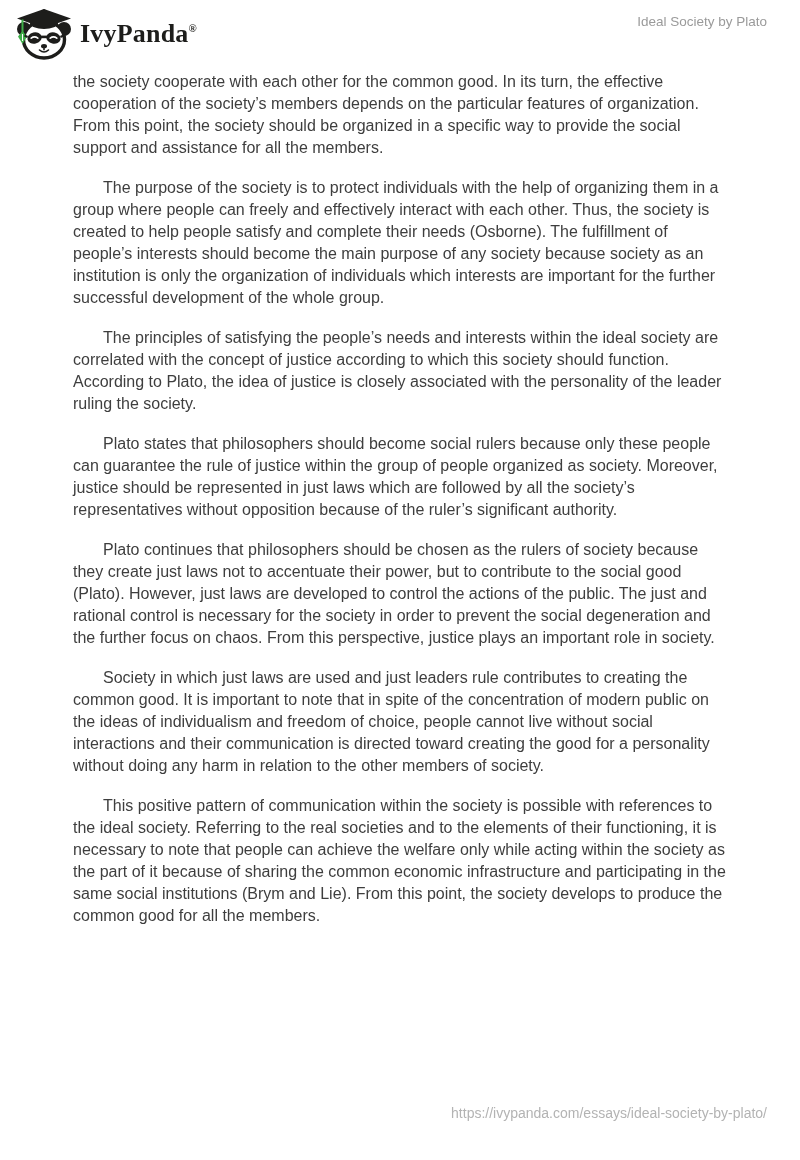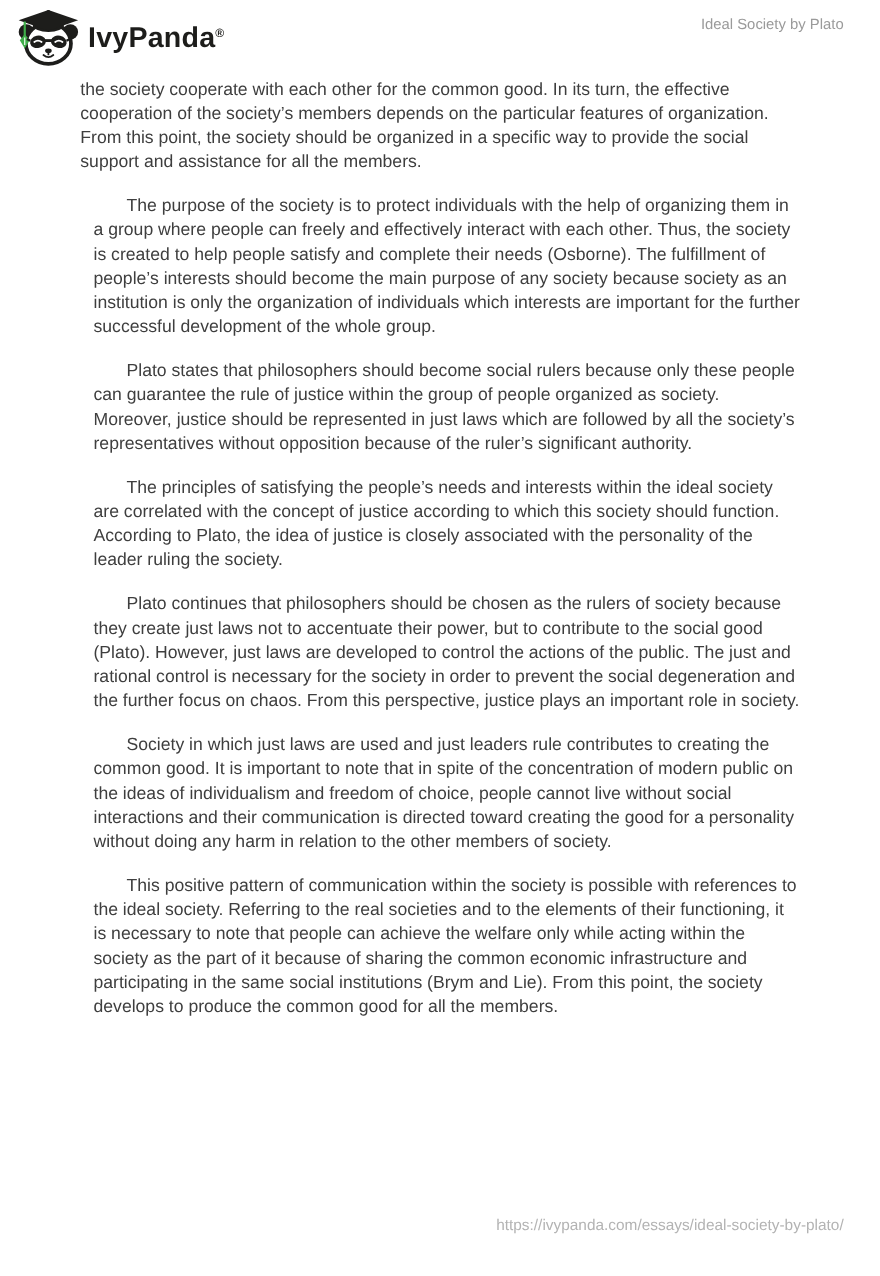--- a/index.html
+++ b/index.html
@@ -26,21 +26,21 @@
     height:66px;
   }
   .brand{
     position:absolute;
     top:8px;left:14px;
     display:flex;
     align-items:center;
   }
   .brand-logo{width:60px;height:52px;display:block;}
   .brand-name{
-    font-family:Liberation Sans, sans-serif;
+    font-family:Liberation Serif, serif;
     font-weight:bold;
     font-size:26px;
     color:var(--logo-ink);
     margin-left:6px;
     letter-spacing:0.2px;
   }
   .brand-name sup{
     font-size:11px;
     vertical-align:super;
     line-height:0;
@@ -55,21 +55,21 @@
   
   .essay{
     position:absolute;
     top:71px;left:73px;
     width:655px;
     font-size:16px;
     line-height:22px;
     color:var(--body-text);
   }
   .para{margin-bottom:18px;}
-  .para.indent{text-indent:30px;margin-left:12px;}
+  .para.indent{text-indent:30px;}
   
   .footer-url{
     position:absolute;
     top:1105px;right:33px;
     font-size:14px;
     color:var(--footer-text);
   }
 </style>
 </head>
 <body>
@@ -111,22 +111,22 @@
       <div class="brand-name"><span>IvyPanda</span><sup>®</sup></div>
     </div>
 
     <div class="doc-title">Ideal Society by Plato</div>
   </div>
 
   <div class="essay">
 
   <p class="para">the society cooperate with each other for the common good. In its turn, the effective cooperation of the society’s members depends on the particular features of organization. From this point, the society should be organized in a specific way to provide the social support and assistance for all the members.</p>
       <p class="para indent">The purpose of the society is to protect individuals with the help of organizing them in a group where people can freely and effectively interact with each other. Thus, the society is created to help people satisfy and complete their needs (Osborne). The fulfillment of people’s interests should become the main purpose of any society because society as an institution is only the organization of individuals which interests are important for the further successful development of the whole group.</p>
+      <p class="para indent">The principles of satisfying the people’s needs and interests within the ideal society are correlated with the concept of justice according to which this society should function. According to Plato, the idea of justice is closely associated with the personality of the leader ruling the society.</p>
       <p class="para indent">Plato states that philosophers should become social rulers because only these people can guarantee the rule of justice within the group of people organized as society. Moreover, justice should be represented in just laws which are followed by all the society’s representatives without opposition because of the ruler’s significant authority.</p>
-      <p class="para indent">The principles of satisfying the people’s needs and interests within the ideal society are correlated with the concept of justice according to which this society should function. According to Plato, the idea of justice is closely associated with the personality of the leader ruling the society.</p>
       <p class="para indent">Plato continues that philosophers should be chosen as the rulers of society because they create just laws not to accentuate their power, but to contribute to the social good (Plato). However, just laws are developed to control the actions of the public. The just and rational control is necessary for the society in order to prevent the social degeneration and the further focus on chaos. From this perspective, justice plays an important role in society.</p>
       <p class="para indent">Society in which just laws are used and just leaders rule contributes to creating the common good. It is important to note that in spite of the concentration of modern public on the ideas of individualism and freedom of choice, people cannot live without social interactions and their communication is directed toward creating the good for a personality without doing any harm in relation to the other members of society.</p>
       <p class="para indent">This positive pattern of communication within the society is possible with references to the ideal society. Referring to the real societies and to the elements of their functioning, it is necessary to note that people can achieve the welfare only while acting within the society as the part of it because of sharing the common economic infrastructure and participating in the same social institutions (Brym and Lie). From this point, the society develops to produce the common good for all the members.</p>
     </div>
 
   <div class="footer-url">https://ivypanda.com/essays/ideal-society-by-plato/</div>
 
 </div>
 
 </body></html>

